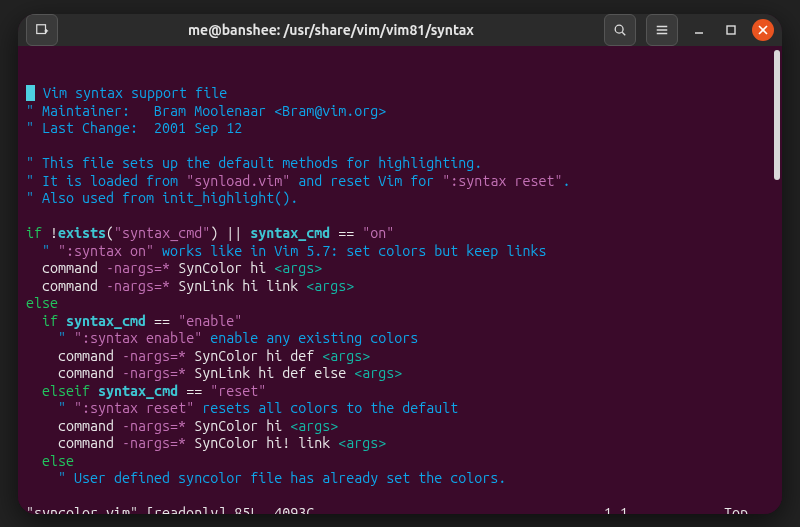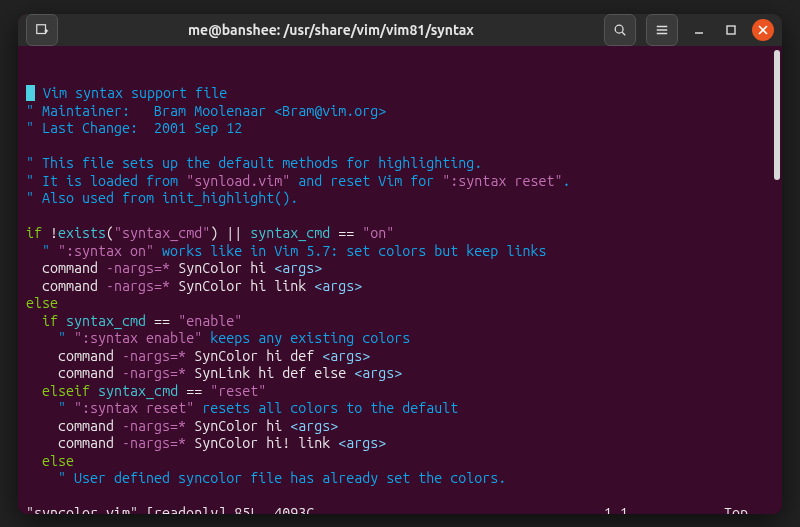--- a/index.html
+++ b/index.html
@@ -11,21 +11,21 @@
     font-family: "Ubuntu", "DejaVu Sans", sans-serif;
     overflow: hidden;
   }
   .window {
     position: absolute;
     left: 18px;
     top: 14px;
     width: 764px;
     height: 500px;
     background: #3a0a2a;
-    border-radius: 9px;
+    border-radius: 18px;
     box-shadow: 0 8px 30px rgba(0,0,0,0.6);
     display: flex;
     flex-direction: column;
     overflow: hidden;
   }
   .titlebar {
     height: 40px;
     background: #2b2b2b;
     display: flex;
     align-items: center;
@@ -98,24 +98,24 @@
     border-radius: 3px;
   }
   .cursor {
     display: inline-block;
     width: 9px;
     height: 16px;
     background: #4dd0e1;
     vertical-align: text-bottom;
   }
   .c-comment { color: #0ea5e9; }
-  .c-key     { color: #84cc16; text-align: center; }
-  .c-ident   { color: #3ec6d3; font-weight: normal; }
+  .c-key     { color: #22c55e; text-align: center; }
+  .c-ident   { color: #3ec6d3; font-weight: bold; }
   .c-str     { color: #c271b5; }
-  .c-args    { color: #7dd3fc; }
+  .c-args    { color: #14b8a6; }
   .c-op      { color: #e8e8e8; }
   .status {
     position: absolute;
     left: 8px;
     right: 8px;
     bottom: 4px;
     display: flex;
     color: #e8e8e8;
     font-family: "Ubuntu Mono", monospace;
     font-size: 14.3px;
@@ -177,24 +177,24 @@
 <span class="c-comment">" Maintainer:   Bram Moolenaar &lt;Bram@vim.org&gt;</span>
 <span class="c-comment">" Last Change:  2001 Sep 12</span>
 <span></span>
 <span class="c-comment">" This file sets up the default methods for highlighting.</span>
 <span class="c-comment">" It is loaded from </span><span class="c-str">"synload.vim"</span><span class="c-comment"> and reset Vim for </span><span class="c-str">":syntax reset"</span><span class="c-comment">.</span>
 <span class="c-comment">" Also used from init_highlight().</span>
 <span></span>
 <span class="c-key">if</span><span class="c-op"> !</span><span class="c-ident">exists</span><span class="c-op">(</span><span class="c-str">"syntax_cmd"</span><span class="c-op">)</span><span class="c-op"> || </span><span class="c-ident">syntax_cmd</span><span class="c-op"> == </span><span class="c-str">"on"</span>
 <span class="c-comment">  " </span><span class="c-str">":syntax on"</span><span class="c-comment"> works like in Vim 5.7: set colors but keep links</span>
 <span class="c-op">  command </span><span class="c-str">-nargs=*</span><span class="c-op"> SynColor hi </span><span class="c-args">&lt;args&gt;</span>
-<span class="c-op">  command </span><span class="c-str">-nargs=*</span><span class="c-op"> SynColor hi link </span><span class="c-args">&lt;args&gt;</span>
+<span class="c-op">  command </span><span class="c-str">-nargs=*</span><span class="c-op"> SynLink hi link </span><span class="c-args">&lt;args&gt;</span>
 <span class="c-key">else</span>
 <span class="c-key">  if</span><span> </span><span class="c-ident">syntax_cmd</span><span class="c-op"> == </span><span class="c-str">"enable"</span>
-<span class="c-comment">    " </span><span class="c-str">":syntax enable"</span><span class="c-comment"> keeps any existing colors</span>
+<span class="c-comment">    " </span><span class="c-str">":syntax enable"</span><span class="c-comment"> enable any existing colors</span>
 <span class="c-op">    command </span><span class="c-str">-nargs=*</span><span class="c-op"> SynColor hi def </span><span class="c-args">&lt;args&gt;</span>
 <span class="c-op">    command </span><span class="c-str">-nargs=*</span><span class="c-op"> SynLink hi def else </span><span class="c-args">&lt;args&gt;</span>
 <span class="c-key">  elseif</span><span> </span><span class="c-ident">syntax_cmd</span><span class="c-op"> == </span><span class="c-str">"reset"</span>
 <span class="c-comment">    " </span><span class="c-str">":syntax reset"</span><span class="c-comment"> resets all colors to the default</span>
 <span class="c-op">    command </span><span class="c-str">-nargs=*</span><span class="c-op"> SynColor hi </span><span class="c-args">&lt;args&gt;</span>
 <span class="c-op">    command </span><span class="c-str">-nargs=*</span><span class="c-op"> SynColor hi! link </span><span class="c-args">&lt;args&gt;</span>
 <span class="c-key">  else</span>
 <span class="c-comment">    " User defined syncolor file has already set the colors.</span>
     <div class="status">
       <span class="left">"syncolor.vim" [readonly] 85L, 4093C</span>

